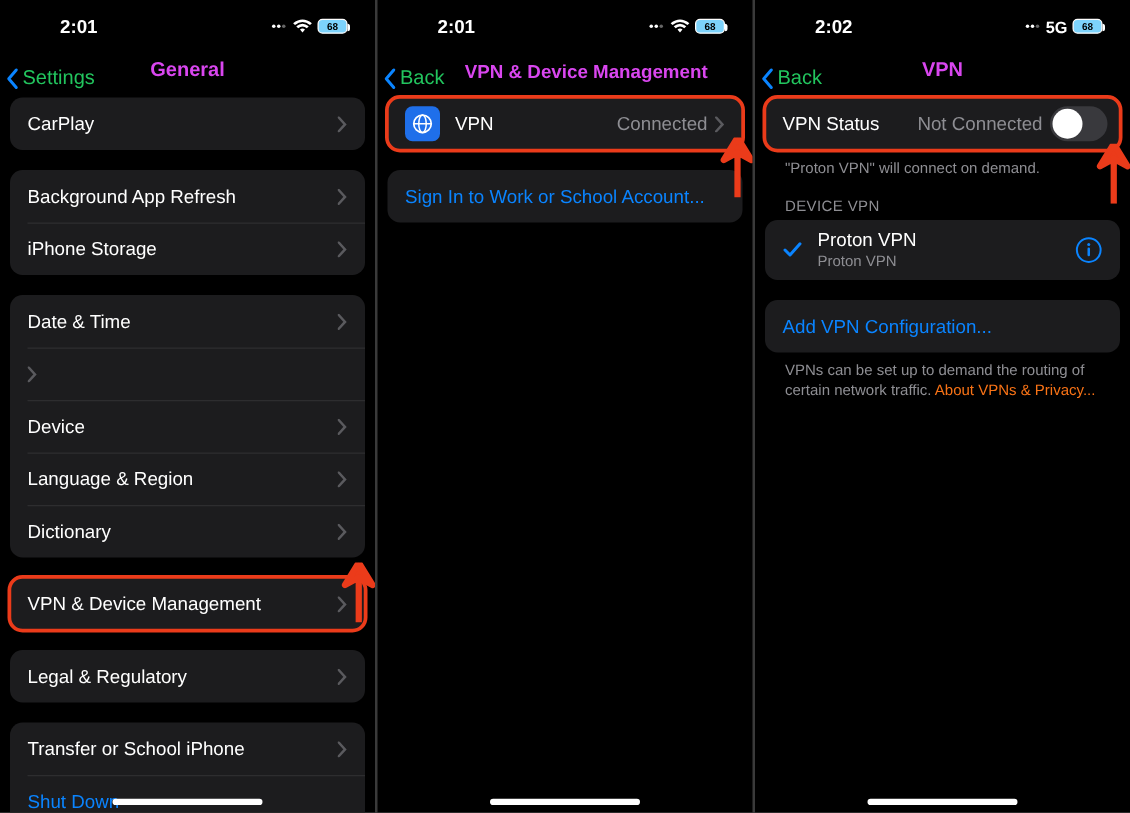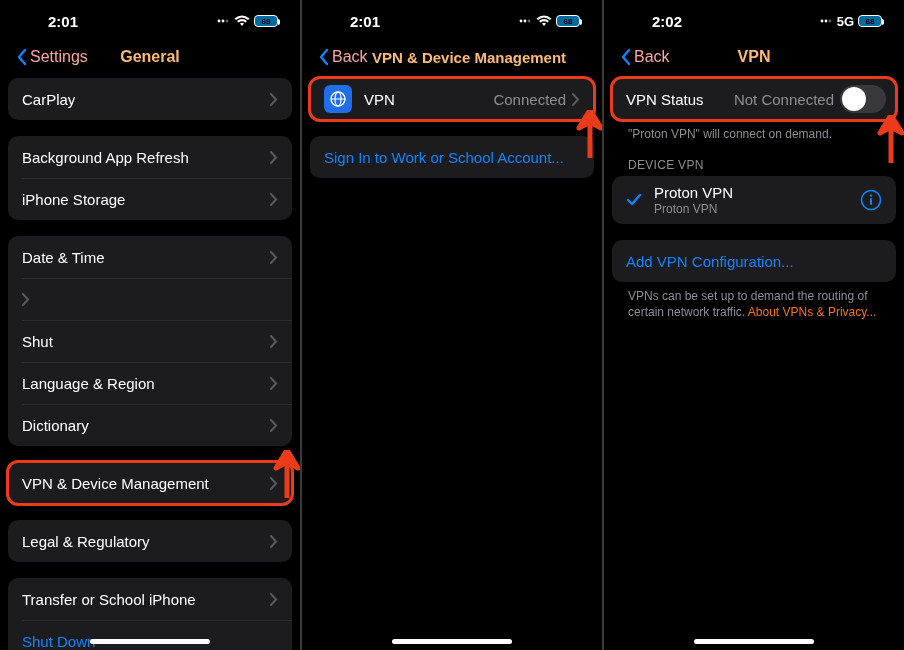--- a/index.html
+++ b/index.html
@@ -33,38 +33,38 @@
     font-weight: 600;
     margin-left: 22px;
   }
   .status-right { display: flex; align-items: center; gap: 4px; }
   .status-right svg { display:block; }
   .status-right .net-label { font-size: 13px; font-weight: 600; }
   .batt {
     border: 1px solid #fff; border-radius: 4px; width: 24px; height: 12px;
     display: flex; align-items: center; justify-content: center;
     font-size: 8px; font-weight: 700; position: relative; color:#000;
-    background:#0369a1;
+    background:#7dd3fc;
   }
   .batt::after{content:'';position:absolute;right:-3px;top:3px;width:2px;height:6px;background:#fff;border-radius:0 2px 2px 0;}
 
   
   .navbar {
     height: 30px;
     display: flex;
     align-items: center;
     justify-content: center;
     position: relative;
     padding: 0 10px;
     margin-bottom: 6px;
   }
-  .nav-title { color: #fdba74; font-size: 16px; font-weight: 600; }
+  .nav-title { color: #d946ef; font-size: 16px; font-weight: 600; }
   .nav-back {
-    position: absolute; left: 16px; top: 0; bottom: 0;
-    display: flex; align-items: center; color: #fca5a5; font-size: 16px;
+    position: absolute; left: 4px; top: 0; bottom: 0;
+    display: flex; align-items: flex-end; color: #22c55e; font-size: 16px;
   }
   .nav-back svg { margin-right: 2px; }
 
   
   .scroll { padding: 0 8px 40px 8px; }
   .group { background: #1c1c1e; border-radius: 10px; margin-top: 16px; overflow: hidden; }
   .group.first { margin-top: 6px; }
   .row {
     min-height: 42px;
     display: flex; align-items: center;
@@ -173,21 +173,21 @@
           <svg class="chevron" width="8" height="13">
             <path d="M1 1 L6 6.5 L1 12" stroke="#5a5a5e" stroke-width="2" fill="none" stroke-linecap="round"></path>
           </svg>
         </div>
       <div class="row">
           <svg class="chevron" width="8" height="13">
             <path d="M1 1 L6 6.5 L1 12" stroke="#5a5a5e" stroke-width="2" fill="none" stroke-linecap="round"></path>
           </svg>
         </div>
       <div class="row">
-          <span class="label">Shut</span>
+          <span class="label">Device</span>
           <svg class="chevron" width="8" height="13">
             <path d="M1 1 L6 6.5 L1 12" stroke="#5a5a5e" stroke-width="2" fill="none" stroke-linecap="round"></path>
           </svg>
         </div>
       <div class="row">
           <span class="label">Language &amp; Region</span>
           <svg class="chevron" width="8" height="13">
             <path d="M1 1 L6 6.5 L1 12" stroke="#5a5a5e" stroke-width="2" fill="none" stroke-linecap="round"></path>
           </svg>
         </div>

